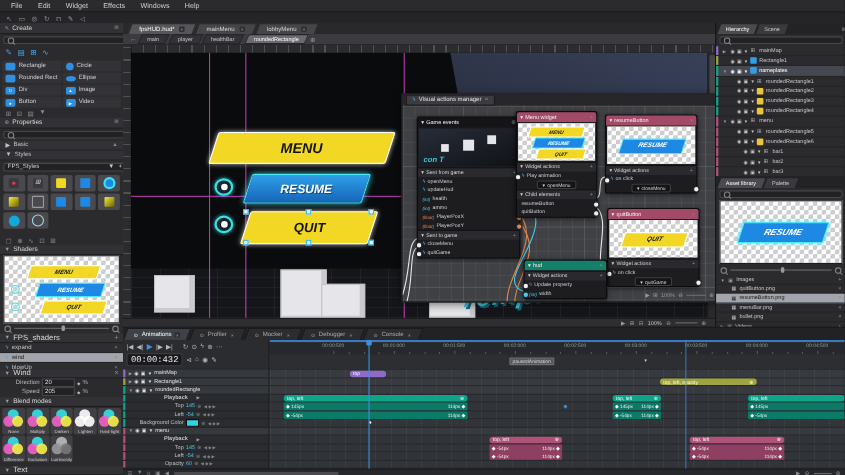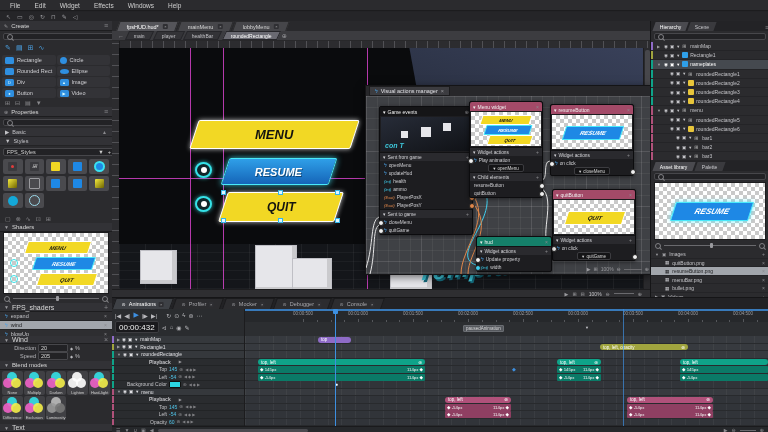--- a/index.html
+++ b/index.html
@@ -113,21 +113,21 @@
   
   #bottom{left:112px;top:297px;width:656px;height:135px;background:#2c2e31;border-top:1px solid #151517}
   #btabs{position:absolute;left:0;top:0;width:656px;height:11px;background:#222225;display:flex;align-items:flex-end;gap:2px;padding-left:2px;box-sizing:border-box}
   .btab{height:10px;background:#2c2c2f;color:#a8a8ac;font-size:5.5px;display:flex;align-items:center;gap:3px;padding:0 7px;transform:skewX(-20deg);border:1px solid #1a1a1c;border-bottom:none}
   .btab>*{transform:skewX(20deg)}
   .btab.act{background:#3e4146;color:#fff}
   #transport{position:absolute;left:0;top:11px;width:133px;height:27px;background:#2a2c2f;border-right:1px solid #1c1c1e;box-sizing:border-box}
   .trow{display:flex;align-items:center;gap:3px;padding:1px 3px;height:12px;box-sizing:border-box}
   .tbtn{color:#b8b8bc;font-size:6px}
   .tbtn.play{color:#3d8fe0;font-size:7px}
-  #timecode{background:#1a1a1d;border:1px solid #3c3c40;border-radius:2px;color:#f0f0f0;font-family:Liberation Sans, sans-serif;font-size:8px;padding:0 3px;height:10px;display:flex;align-items:center}
+  #timecode{background:#1a1a1d;border:1px solid #3c3c40;border-radius:2px;color:#f0f0f0;font-family:Liberation Mono, monospace;font-size:8px;padding:0 3px;height:10px;display:flex;align-items:center}
   #tllist{position:absolute;left:0;top:38px;width:133px;height:90px;background:#2a2c2f;border-right:1px solid #1c1c1e;box-sizing:border-box}
   .trk{height:7.5px;display:flex;align-items:center;gap:2px;font-size:5px;color:#c2c2c6;border-bottom:1px solid #222426;box-sizing:border-box;padding-left:3px;position:relative}
   .trk .strip{position:absolute;left:0;top:0;width:2px;height:100%}
   .trk.grp{background:#35383c;color:#e0e0e4}
   .trk .val{color:#4fc3e8}
   .trk .gear{color:#8a8a8e;font-size:4.5px}
   .trk .nav{color:#808084;font-size:4px;letter-spacing:1px}
   #tlgrid{position:absolute;left:133px;top:38px;width:523px;height:90px;background:#313439;overflow:hidden;background-image:repeating-linear-gradient(90deg,rgba(255,255,255,.045) 0 1px,transparent 1px 13.75px)}
   #tlruler{position:absolute;left:133px;top:11px;width:523px;height:13px;background:#26282b;border-bottom:1px solid #1a1a1c;overflow:hidden}
   #tlmarker{position:absolute;left:133px;top:24px;width:523px;height:14px;background:#2c2e31;border-bottom:1px solid #1f2123;overflow:hidden}

